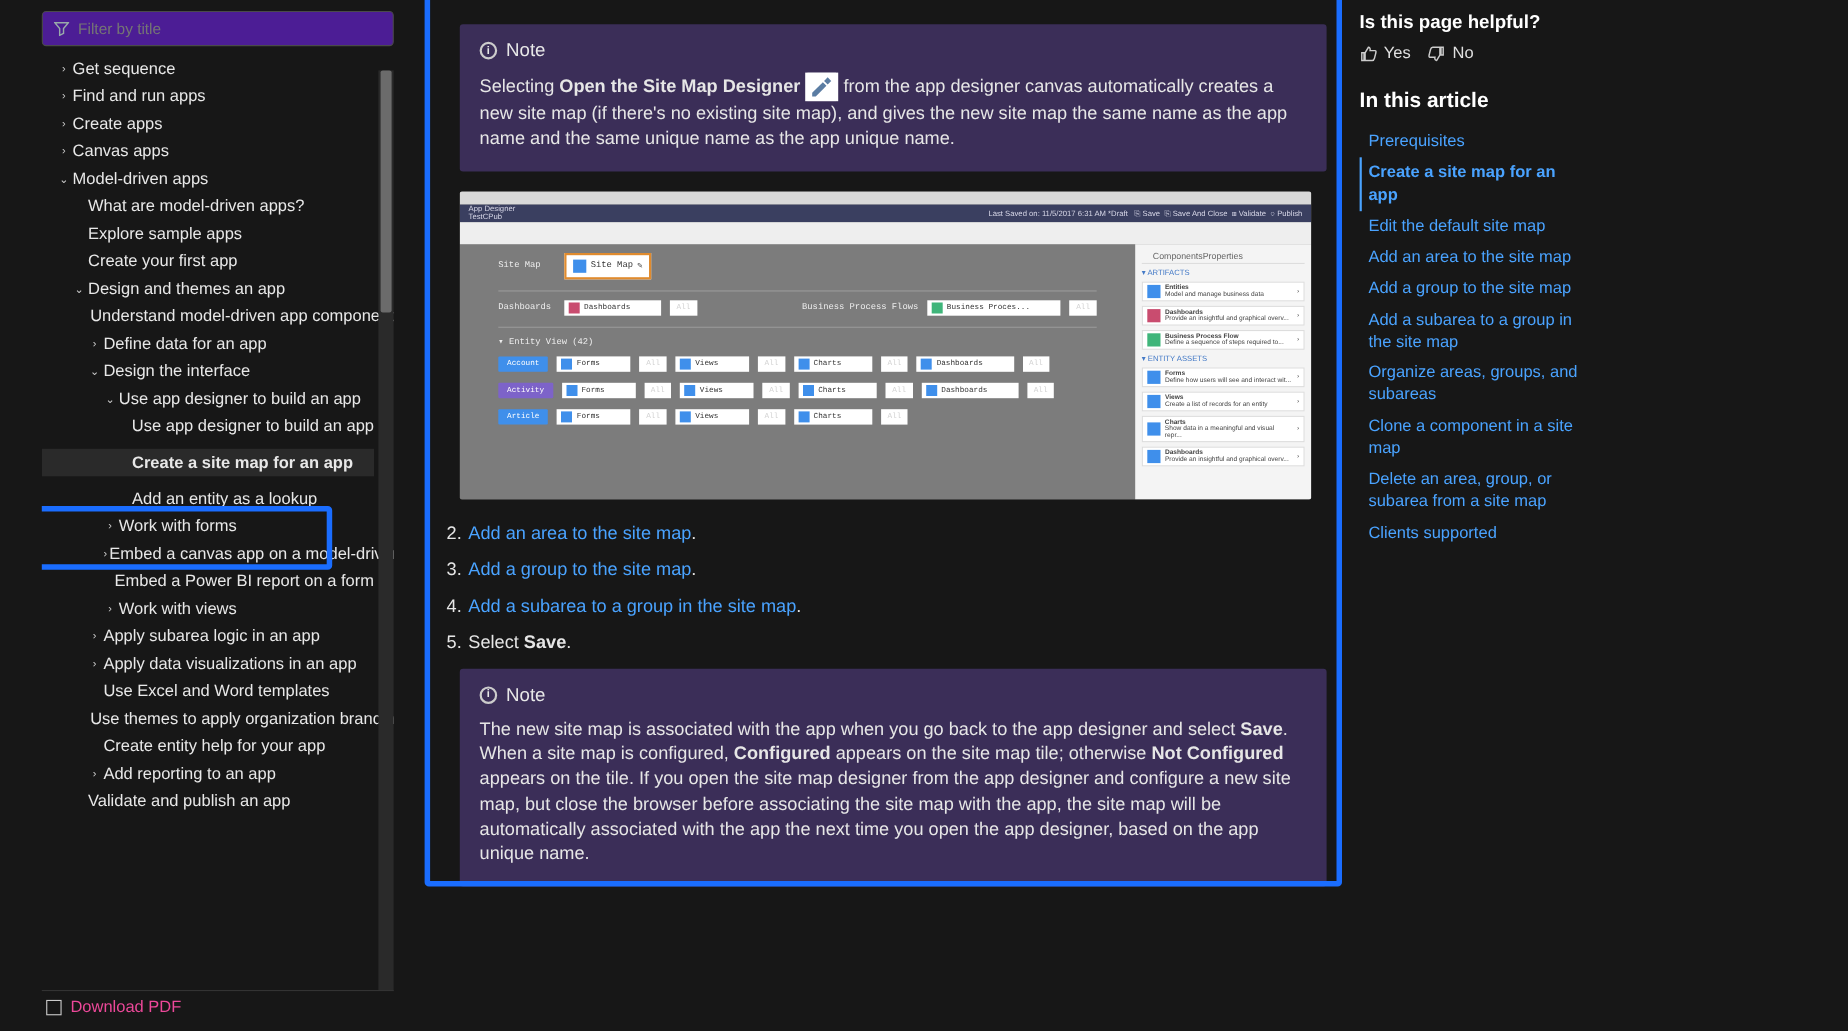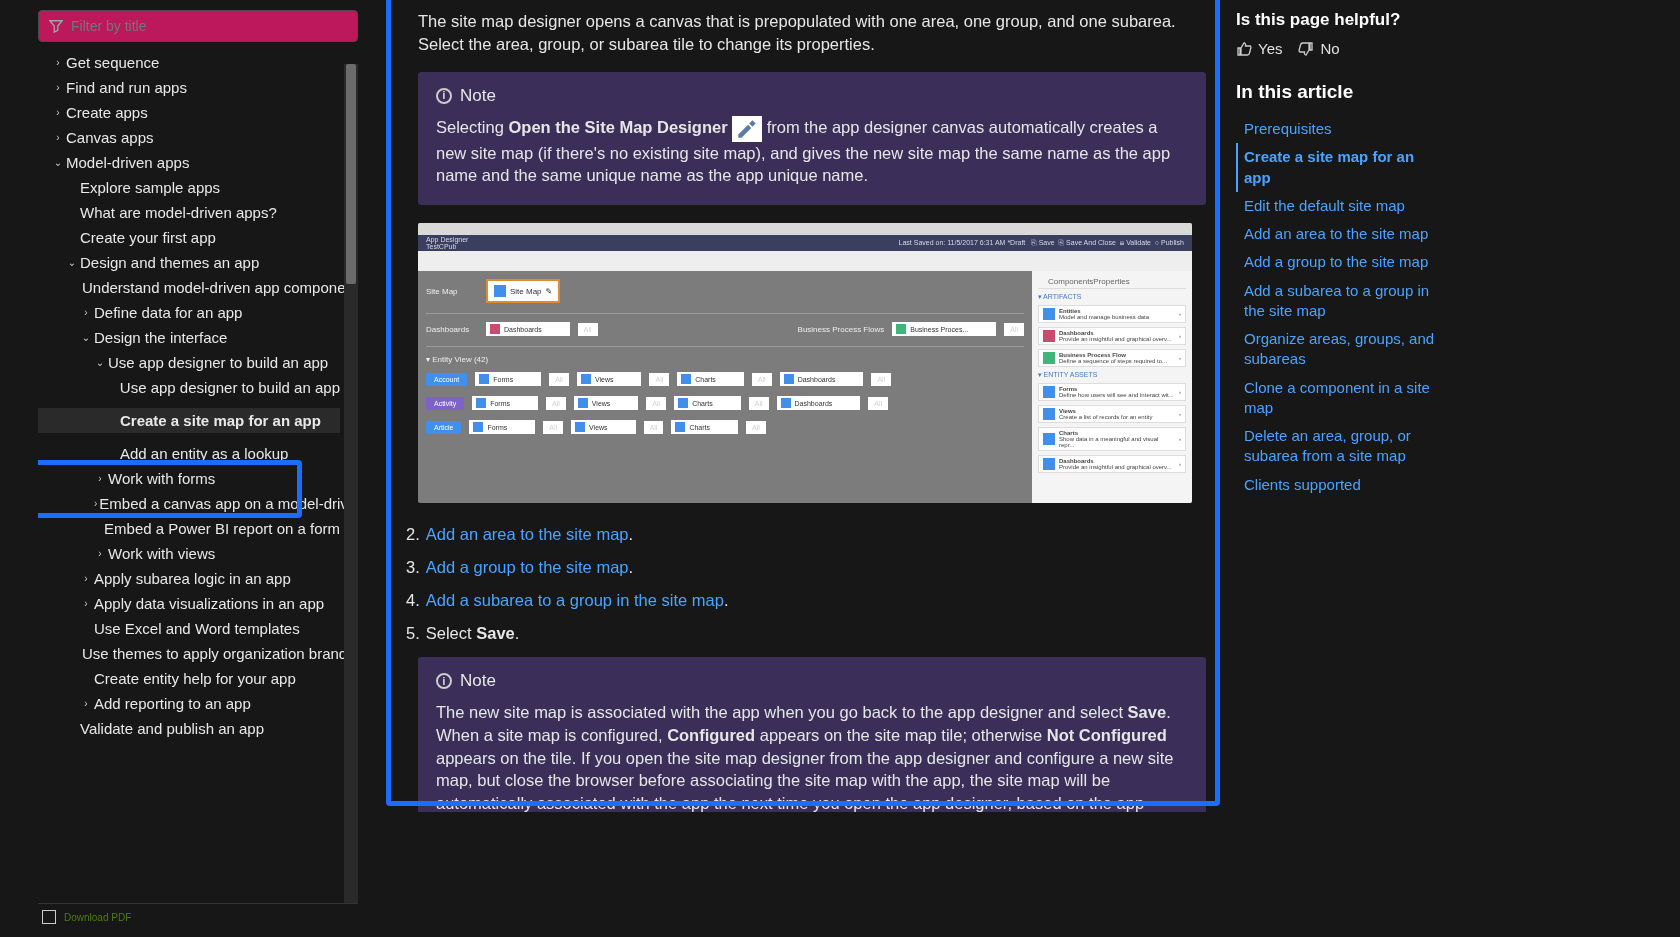--- a/index.html
+++ b/index.html
@@ -25,21 +25,21 @@
     flex-direction: column;
   }
   .filter-box {
     display: flex;
     align-items: center;
     gap: 8px;
     border: 1px solid #4a4a4a;
     border-radius: 4px;
     height: 32px;
     padding: 0 10px;
-    background: #be185d;
+    background: #4c1d95;
     color: #b0b0b0;
   }
   .filter-icon { width: 14px; height: 14px; }
   .filter-input {
     background: transparent; border: none; color: #d2d2d2;
     font-size: 14px; outline: none; flex: 1;
   }
 
   .nav-tree-wrap {
     flex: 1;
@@ -89,22 +89,22 @@
     background: #6b6b6b;
     border-radius: 2px;
   }
 
   .download-row {
     display: flex;
     align-items: center;
     gap: 8px;
     padding: 6px 4px;
     border-top: 1px solid #333;
-    font-size: 10px;
-    color: #4d7c0f;
+    font-size: 15px;
+    color: #ec4899;
   }
   .doc-icon { width: 14px; height: 14px; border: 1px solid #ccc; }
 
   
   .ind1 { padding-left: 14px; }
   .ind2 { padding-left: 28px; }
   .ind3 { padding-left: 42px; }
   .ind4 { padding-left: 56px; }
   .ind5 { padding-left: 68px; }
 
@@ -142,21 +142,21 @@
     background: #7c7c7c;
     border-radius: 2px;
     position: relative;
     overflow: hidden;
     margin-bottom: 22px;
   }
   .mock-topbar { height: 12px; background: #d9d9d9; }
   .mock-titlebar { height: 16px; background: #3a3f60; display:flex; align-items:center; justify-content:space-between; padding:0 8px; font-size:7px; color:#d8d8e8;}
   .mock-toolbar { height: 20px; background: #eee; }
   .mock-canvas { display: flex; height: calc(100% - 48px); }
-  .mock-left { flex: 1; padding: 8px 8px; }
+  .mock-left { flex: 1; padding: 8px 35px; font-family: Liberation Mono, monospace; }
   .mock-right { width: 160px; background: #f4f4f4; padding: 4px 6px; font-size: 7px; color:#444;}
   .mock-row { display:flex; gap:8px; align-items:center; margin-bottom:10px; }
   .mock-label { width: 52px; font-size: 8px; color: #eee; }
   .mock-sitemap { display:inline-flex; align-items:center; gap:4px; background:#fff; padding:4px 6px; border:2px solid #e08b2e; font-size:8px; color:#333;}
   .mock-sitemap .sq { width:12px; height:12px; background:#3f8feb;}
   .mock-sep { height:1px; background:#9a9a9a; margin:4px 0 8px;}
   .mock-pill { background:#fff; height:14px; display:inline-flex; align-items:center; font-size:7px; color:#333; padding:0 28px 0 4px; gap:4px;}
   .mock-pill .sq { width:10px; height:10px; }
   .c-blue{background:#3f8feb;} .c-red{background:#c94c6f;} .c-green{background:#3fb57a;}
   .mock-chip { background:#3f8feb; color:#fff; font-size:7px; padding:3px 8px; border-radius:1px;}
@@ -214,25 +214,25 @@
         <div class="nav-item ind1">
           <span class="chev">›</span>
           <span>Canvas apps</span>
         </div>
         <div class="nav-item ind1">
           <span class="chev">⌄</span>
           <span>Model-driven apps</span>
         </div>
         <div class="nav-item ind2">
           <span class="chev"></span>
+          <span>What are model-driven apps?</span>
+        </div>
+        <div class="nav-item ind2">
+          <span class="chev"></span>
           <span>Explore sample apps</span>
-        </div>
-        <div class="nav-item ind2">
-          <span class="chev"></span>
-          <span>What are model-driven apps?</span>
         </div>
         <div class="nav-item ind2">
           <span class="chev"></span>
           <span>Create your first app</span>
         </div>
         <div class="nav-item ind2">
           <span class="chev">⌄</span>
           <span>Design and themes an app</span>
         </div>
         <div class="nav-item ind3">
@@ -322,21 +322,20 @@
     <div class="highlight-blue sidebar-highlight"></div>
   </div>
 
   <div class="download-row">
     <span class="doc-icon"></span>
     <span>Download PDF</span>
   </div>
 </div>
 
 <div class="main-pane">
-  <p>The site map designer opens a canvas that is prepopulated with one area, one group, and one subarea. Select the area, group, or subarea tile to change its properties.</p>
 
   <div class="note-box">
     <div class="note-head">
       <span class="info-icon">i</span>
       <span>Note</span>
     </div>
     <p>
       <span>Selecting </span>
       <span class="bold">Open the Site Map Designer</span>
       <span class="edit-icon-img">

